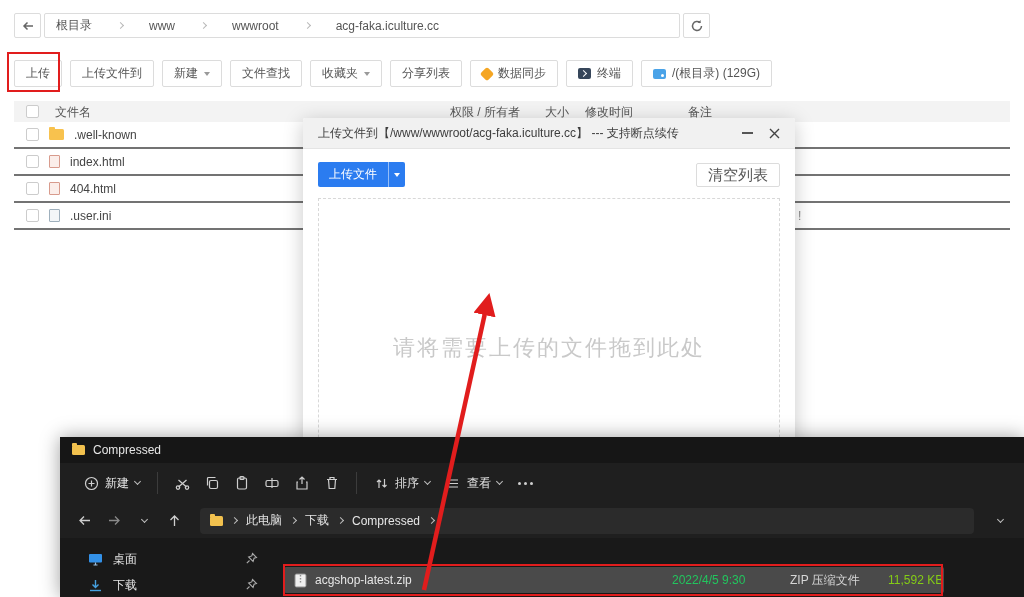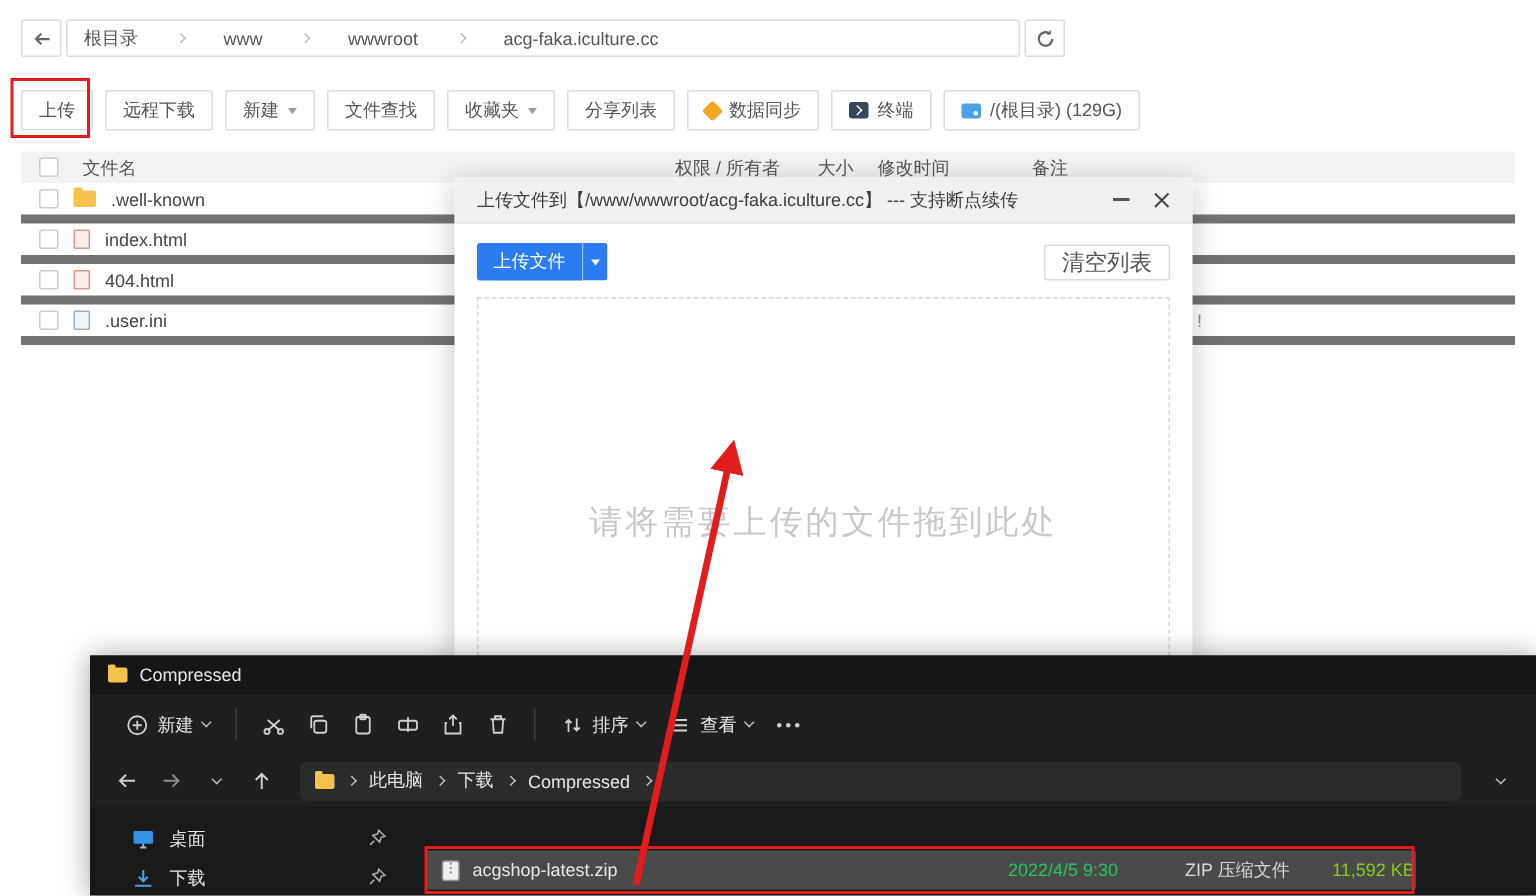--- a/index.html
+++ b/index.html
@@ -28,21 +28,21 @@
   .ic-disk { width:13px; height:10px; background:#4aa3e8; border-radius:2px; position:relative; }
   .ic-disk::after { content:''; position:absolute; right:2px; bottom:2px; width:3px; height:3px;
     border-radius:50%; background:#fff; }
   .thead { position:absolute; left:14px; top:101px; width:996px; height:21px;
     background:#f3f3f3; font-size:12px; color:#555; }
   .thead span { position:absolute; top:3px; }
   .cb { width:13px; height:13px; border:1px solid #ccc; border-radius:2px; background:#fff; flex:0 0 auto; }
   .thead .cb { position:absolute; left:12px; top:4px; }
   .rows { position:absolute; left:14px; top:122px; width:996px; }
   .frow { height:27px; display:flex; align-items:center; gap:10px; padding-left:12px;
-    border-bottom:6px solid #737373; font-size:12px; color:#444; position:relative; }
+    border-bottom:2px solid #737373; font-size:12px; color:#444; position:relative; }
   .frow .remark { position:absolute; left:784px; color:#8a8a8a; }
   .ic-folder { width:15px; height:11px; background:#f8c24e; border-radius:1.5px; position:relative; flex:0 0 auto; }
   .ic-folder::before { content:''; position:absolute; top:-2px; left:0; width:6px; height:3px;
     background:#f8c24e; border-radius:1px 1px 0 0; }
   .ic-page { width:11px; height:13px; background:#fff; border:1px solid #b6bec8; border-radius:1px; flex:0 0 auto; }
   .ic-page.html { border-color:#d89b8d; background:#fbeeea; }
   .ic-page.cfg { border-color:#9fb0bd; background:#f3f6f8; }
 
   
   .modal { position:absolute; left:303px; top:118px; width:492px; height:330px; background:#fff;
@@ -132,21 +132,21 @@
       <path d="M11.5 7a4.5 4.5 0 1 1-1.4-3.3" stroke="#666" stroke-width="1.5" fill="none"></path>
       <path d="M10.6 1v3h-3z" fill="#666"></path>
     </svg>
   </div>
 
   <div class="toolbar">
     <button class="tbtn">
       <span>上传</span>
     </button>
     <button class="tbtn">
-      <span>远程下载</span>
+      <span>上传文件到</span>
     </button>
     <button class="tbtn">
       <span>新建</span>
       <span class="caret-down"></span>
     </button>
     <button class="tbtn">
       <span>文件查找</span>
     </button>
     <button class="tbtn">
       <span>收藏夹</span>

